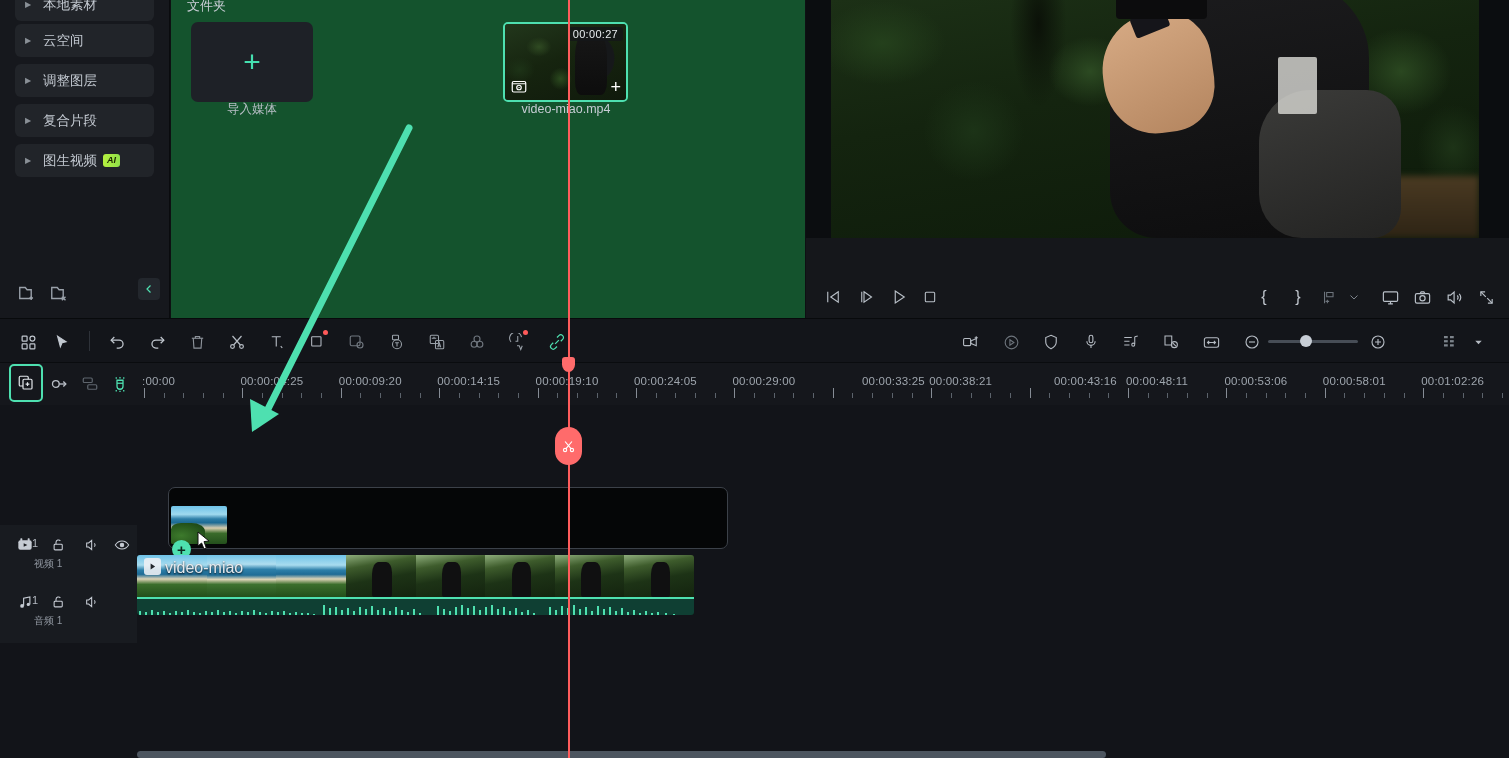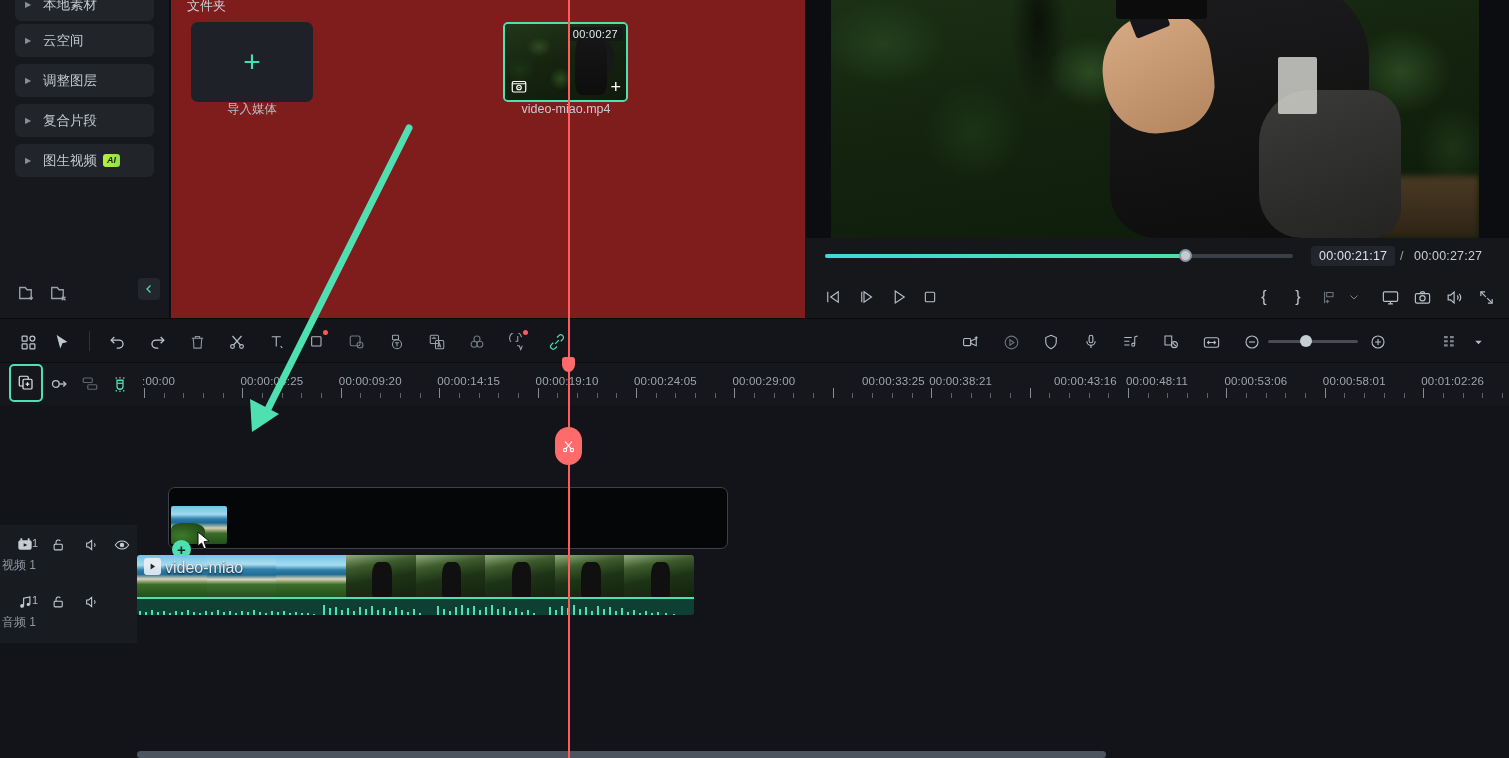--- a/index.html
+++ b/index.html
@@ -42,21 +42,21 @@
   .sb-ic{ position:absolute; width:22px; height:22px; top:4px; }
   .collapse-btn{
     position:absolute; right:10px; top:0px; width:22px; height:22px;
     background:#23272d; border-radius:4px; display:flex; align-items:center; justify-content:center;
     cursor:pointer;
   }
 
   
   .media{
     position:absolute; left:171px; top:0; width:634px; height:318px;
-    background:#7f1d1d;
+    background:#14532d;
   }
   .media-title{ position:absolute; left:16px; top:-3px; font-size:13px; color:#c9ced6; }
   .import-tile{
     position:absolute; left:20px; top:22px; width:122px; height:80px;
     background:#1e2127; border-radius:7px; display:flex; align-items:center; justify-content:center;
     cursor:pointer;
   }
   .import-tile .plus{ font-size:30px; color:#45e0b0; font-weight:300; line-height:1; }
   .import-label{ position:absolute; left:20px; top:101px; width:122px; text-align:center; font-size:12.5px; color:#b8bec6; }
 
@@ -186,21 +186,21 @@
   .ruler{ position:absolute; left:137px; top:0; width:1372px; height:42px; overflow:hidden; }
   .r-label{ position:absolute; top:12px; font-size:11.5px; color:#9ea5ad; letter-spacing:.2px; white-space:nowrap; }
   .r-tick{ position:absolute; bottom:7px; width:1px; background:#5c636c; }
   .r-tick.maj{ height:10px; background:#868d96; }
   .r-tick.min{ height:5px; }
 
   .tracks{ position:absolute; left:0; top:42px; width:1509px; height:310px; background:#121419; }
   .track-hdr{ position:absolute; left:0; width:137px; background:#181b20; }
   .th-ic{ position:absolute; width:20px; height:20px; display:flex; align-items:center; justify-content:center; cursor:pointer; }
   .th-num{ position:absolute; font-size:11px; color:#b4bac2; }
-  .th-name{ position:absolute; left:2px; font-size:12px; color:#9097a0; }
+  .th-name{ position:absolute; left:34px; font-size:10px; color:#9097a0; }
 
   .ghost-clip{
     position:absolute; left:168px; top:82px; width:560px; height:62px;
     background:#050607; border:1px solid #3c4149; border-radius:7px;
   }
   .ghost-thumb{
     position:absolute; left:2px; top:18px; width:56px; height:38px; overflow:hidden; border-radius:2px;
   }
   .beach{
     position:absolute; inset:0;
@@ -342,29 +342,20 @@
           <div class="vf-ground"></div>
           <div class="vf-body"></div>
           <div class="vf-bag"></div>
           <div class="vf-logo"></div>
           <div class="vf-arm"></div>
           <div class="vf-watch"></div>
           <div class="vf-cam"></div>
         </div>
       </div>
 
-      <div class="pl-progress">
-        <div class="pl-bar">
-          <div class="pl-bar-fill"></div>
-        </div>
-        <div class="pl-knob"></div>
-        <div class="pl-time-cur">00:00:21:17</div>
-        <div class="pl-slash">/</div>
-        <div class="pl-time-tot">00:00:27:27</div>
-      </div>
 
       <div class="pl-ctrls">
         <div class="pc" style="left:13px;">
           <svg width="18" height="18" viewBox="0 0 24 24" fill="none" stroke="#b9c0c8" stroke-width="1.5">
             <path d="M5 5v14"></path>
               <path d="M19 5l-10 7 10 7z"></path>
           </svg>
         </div>
         <div class="pc" style="left:47px;">
           <svg width="18" height="18" viewBox="0 0 24 24" fill="none" stroke="#b9c0c8" stroke-width="1.5">

